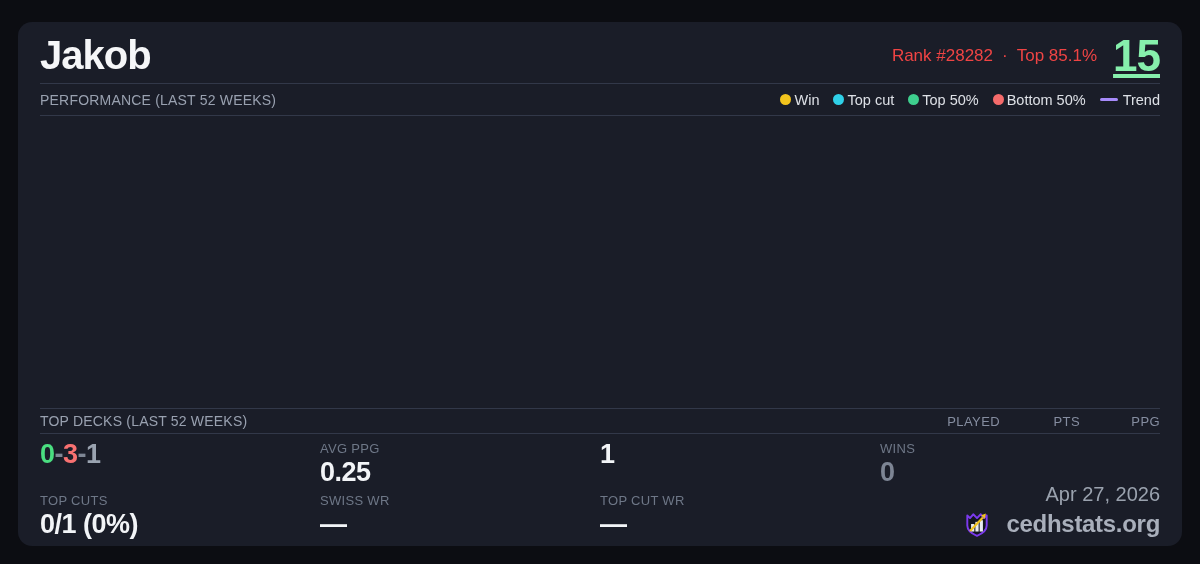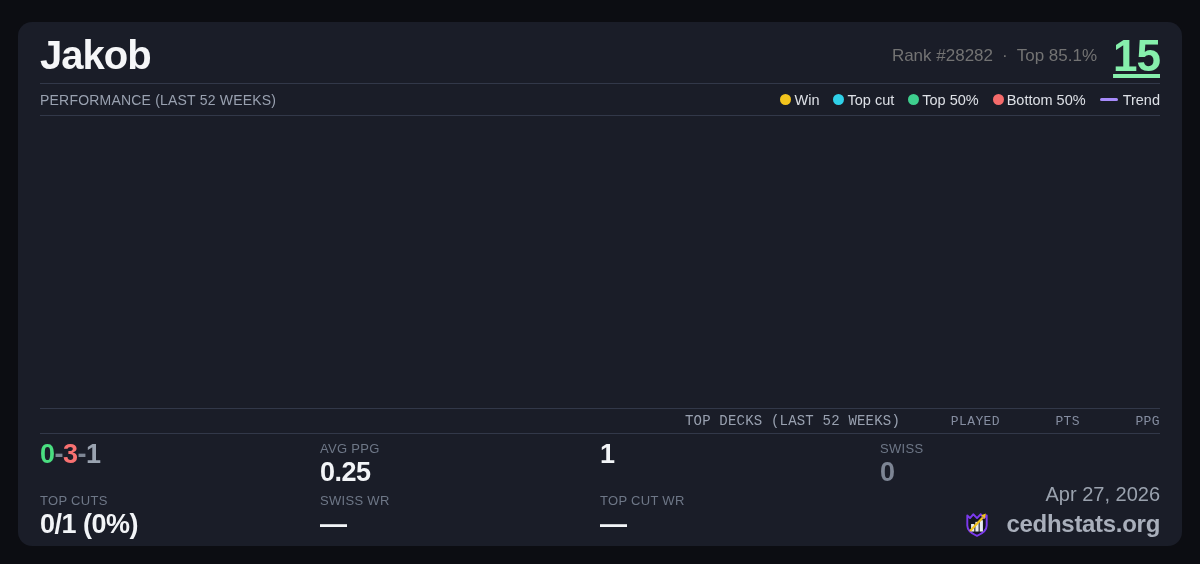--- a/index.html
+++ b/index.html
@@ -10,39 +10,39 @@
     background:#1a1d28; border-radius:14px; padding:0 22px;
     display:flex; flex-direction:column;
   }
   .divider { height:1px; background:#323849; flex:0 0 auto; }
 
   
   .header-row { height:61px; flex:0 0 auto; display:flex; align-items:center;
     justify-content:space-between; padding-top:6px; }
   .player-name { font-size:40px; font-weight:700; color:#f5f6f8; letter-spacing:-1px; }
   .header-right { display:flex; align-items:center; gap:16px; }
-  .rank-text { font-size:17px; color:#737373; display:flex; gap:9px; align-items:center; }
+  .rank-text { font-size:17px; color:#ef4444; display:flex; gap:9px; align-items:center; }
   .score { font-size:44px; font-weight:700; letter-spacing:-1px; line-height:1; }
 
   
   .perf-row { height:31px; flex:0 0 auto; display:flex; align-items:center;
     justify-content:space-between; }
   .section-title { font-size:14px; color:#99a1b0; letter-spacing:0.2px; }
   .legend { display:flex; align-items:center; gap:14px; }
   .legend-item { display:flex; align-items:center; gap:3px; }
   .legend-label { font-size:14.5px; color:#dde0e6; }
   .dot { width:11px; height:11px; border-radius:50%; display:inline-block; }
   .trend-line { width:18px; height:3px; border-radius:2px; display:inline-block; margin-right:2px; }
 
   
   .chart-area { flex:1 1 auto; }
 
   
   .decks-row { height:24px; flex:0 0 auto; display:flex; align-items:center;
-    justify-content:flex-end;font-family:Liberation Mono, monospace; }
+    justify-content:space-between; }
   .deck-cols { display:flex; }
   .deck-col { width:80px; text-align:right; font-size:13px; color:#858da0; letter-spacing:0.4px; }
   .deck-col.first { width:100px; }
 
   
   .stats { flex:0 0 auto; height:112px; position:relative; padding-top:7px;
     display:grid; grid-template-columns:280px 280px 280px 1fr;
     grid-template-rows:52px 53px; }
   .stat-label { font-size:13px; color:#6e7787; letter-spacing:0.3px; margin-bottom:3px; }
   .stat-value { font-size:27px; font-weight:700; color:#f2f4f7; letter-spacing:-0.5px; line-height:1.02; }
@@ -127,21 +127,21 @@
     <div class="stat-cell">
       <div class="stat-label">AVG PPG</div>
       <div class="stat-value">0.25</div>
     </div>
 
     <div class="stat-cell">
       <div class="stat-value">1</div>
     </div>
 
     <div class="stat-cell">
-      <div class="stat-label">SWISS</div>
+      <div class="stat-label">WINS</div>
       <div class="stat-value dim">0</div>
     </div>
 
     <div class="stat-cell">
       <div class="stat-label">TOP CUTS</div>
       <div class="stat-value">0/1 (0%)</div>
     </div>
 
     <div class="stat-cell">
       <div class="stat-label">SWISS WR</div>

